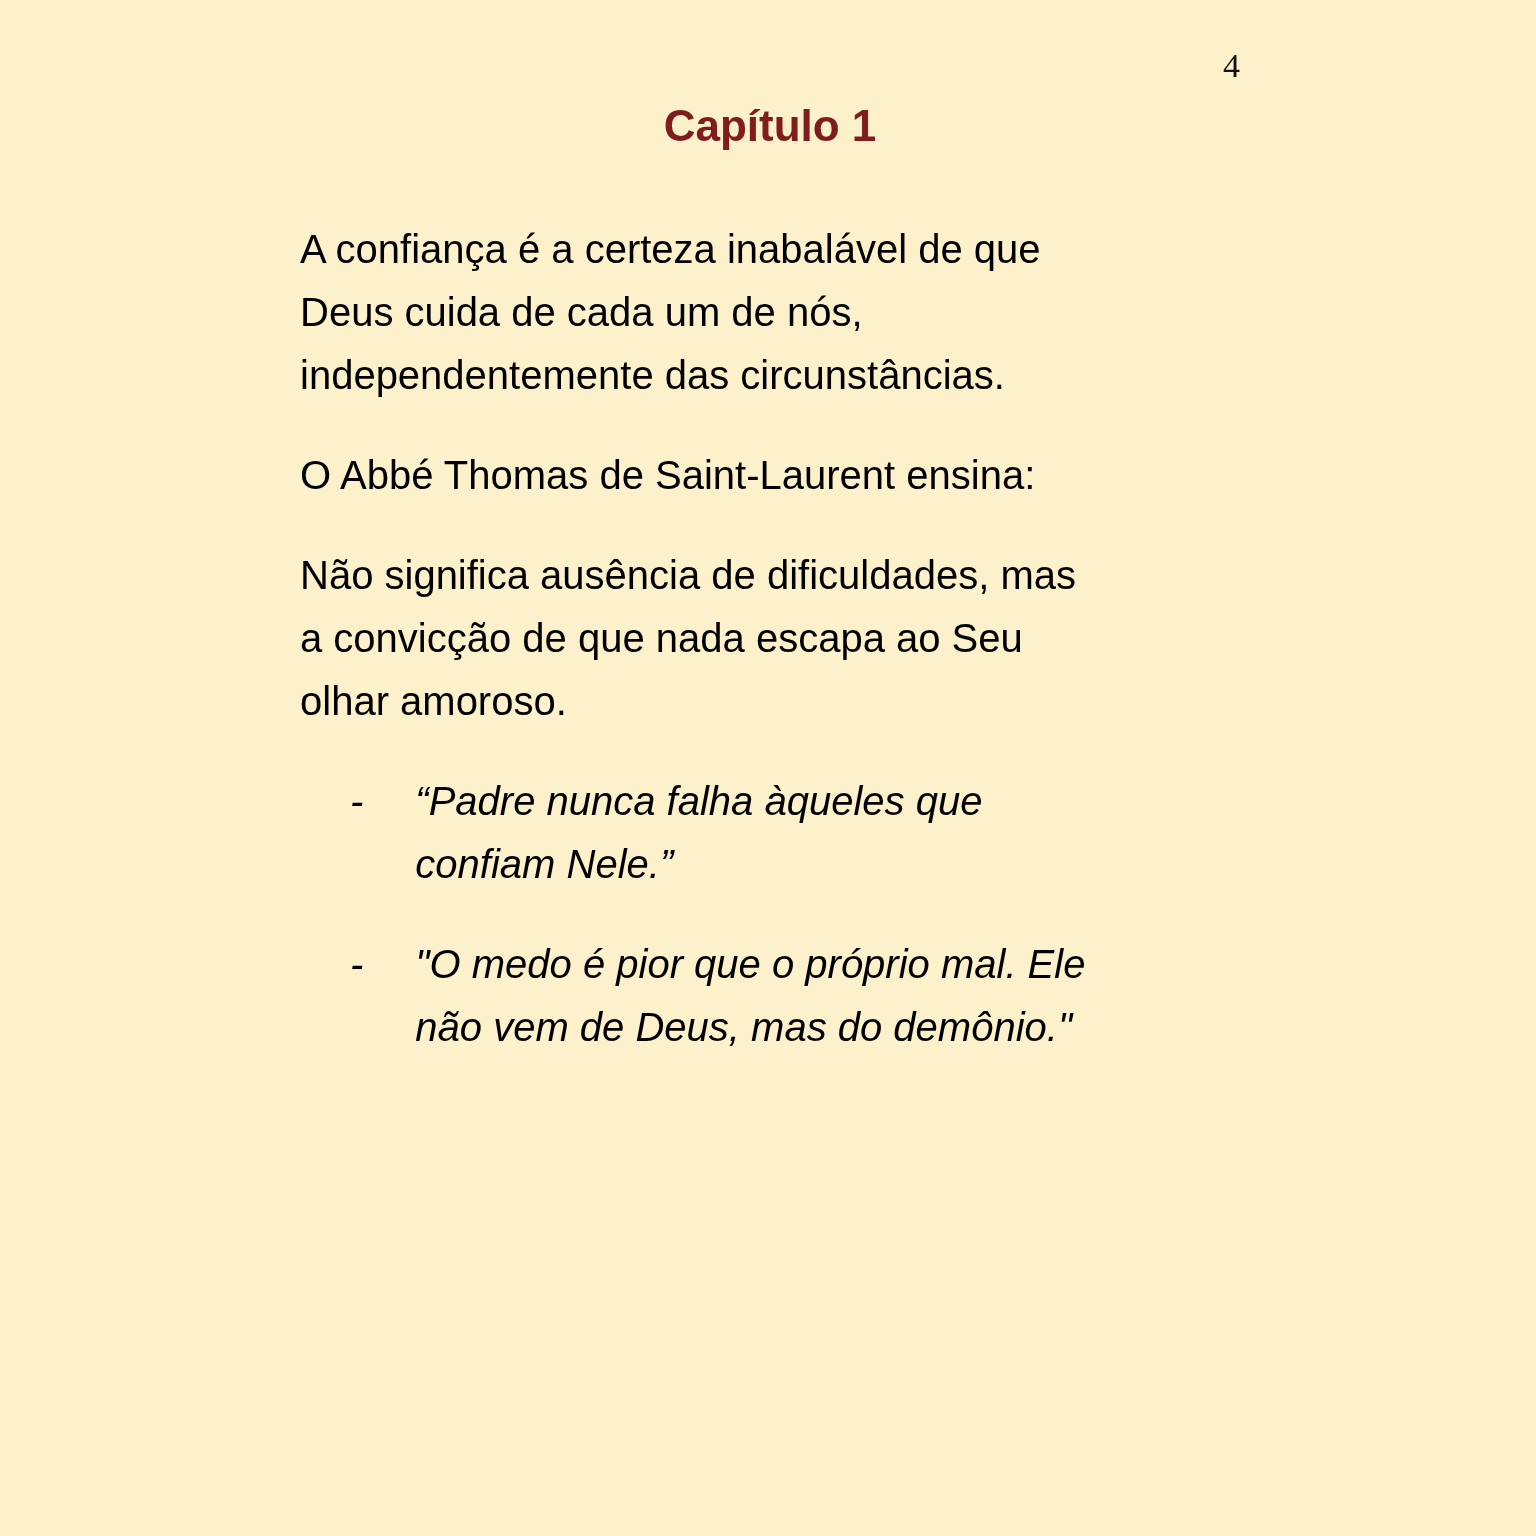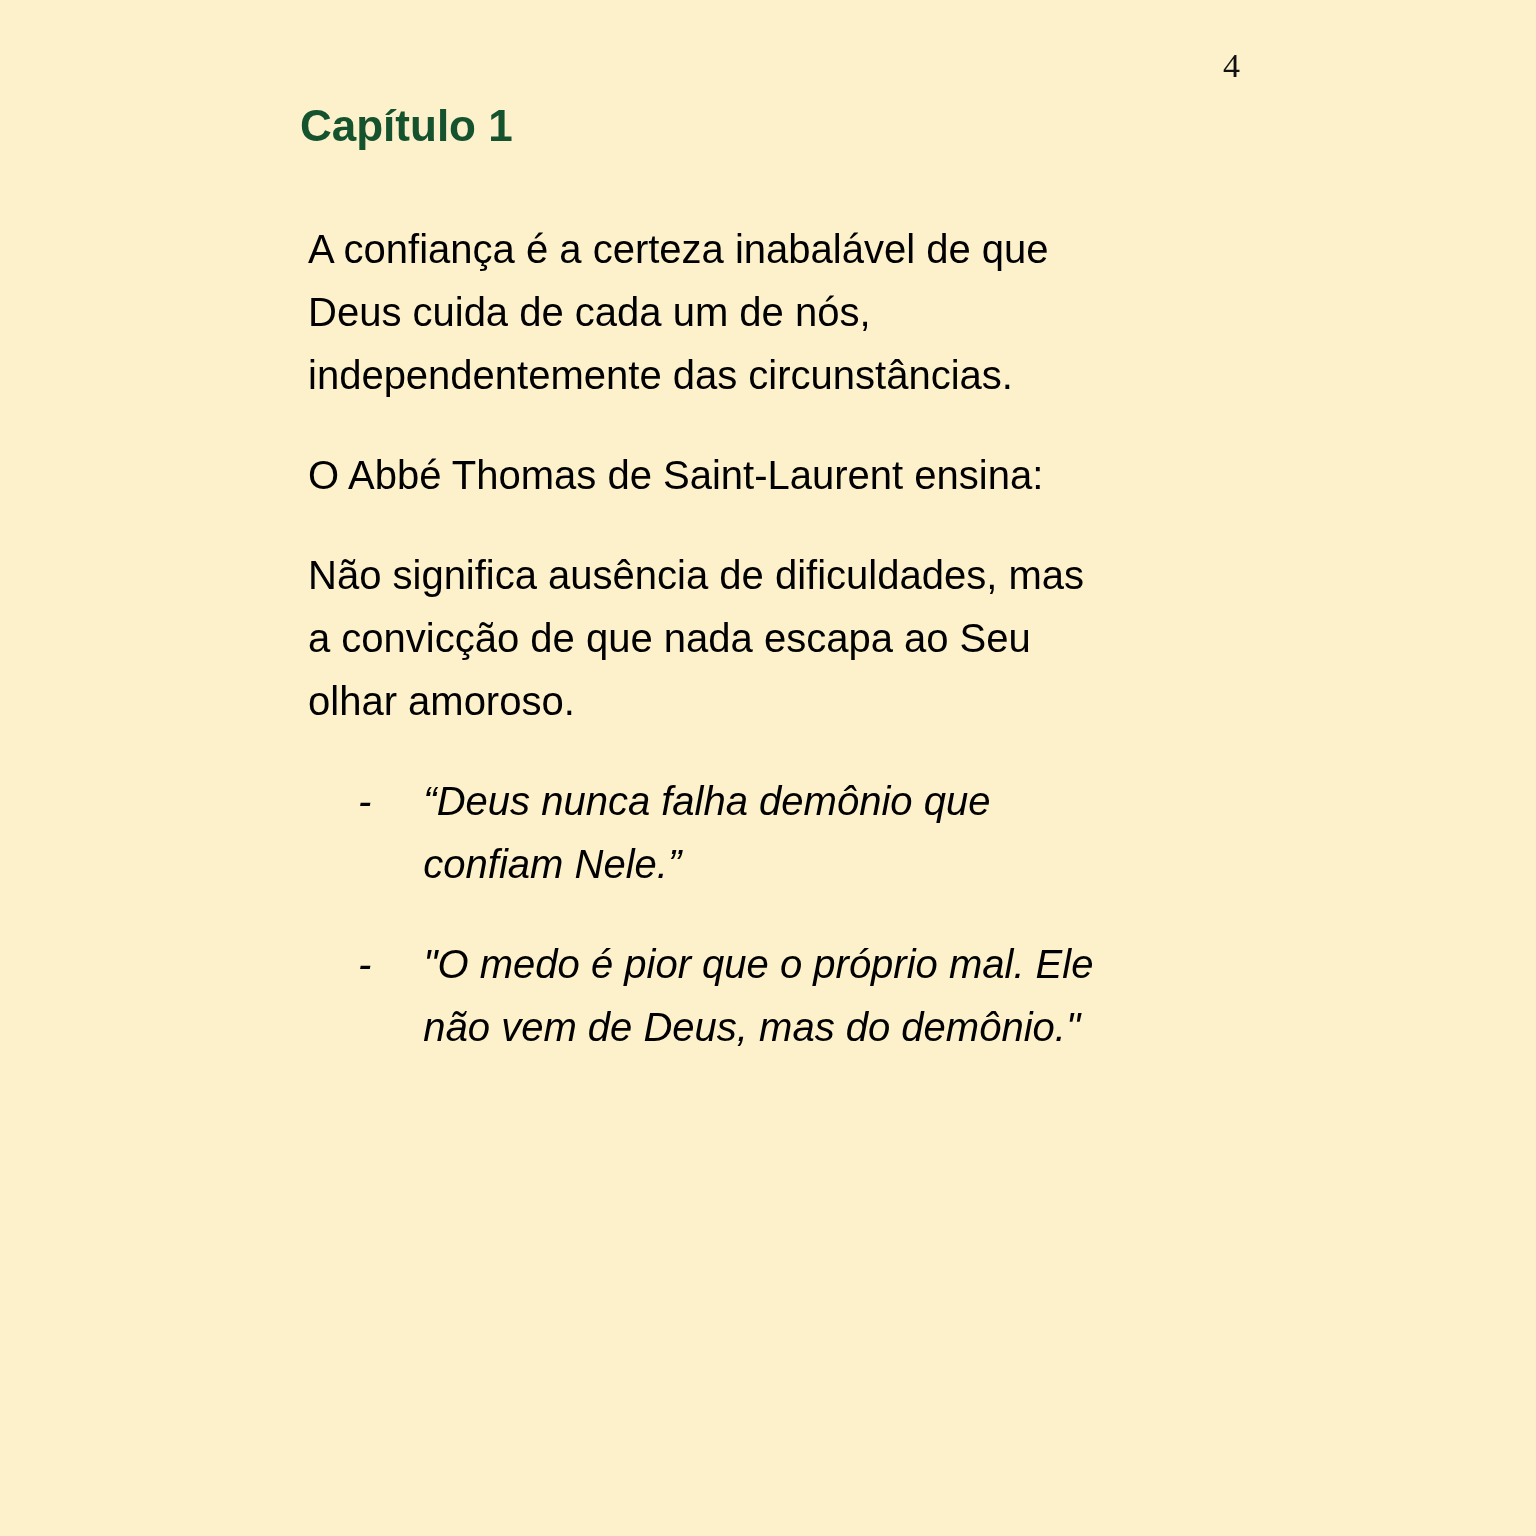--- a/index.html
+++ b/index.html
@@ -18,38 +18,38 @@
   }
   .page-number {
     text-align: right;
     font-family: "Liberation Serif", serif;
     font-size: 34px;
     line-height: 40px;
     color: #111111;
   }
   .chapter-kicker {
     margin-top: 14px;
+    text-align: center;
     font-size: 44px;
     line-height: 52px;
     font-weight: bold;
-    color: #14532d;
+    color: #7f1d1d;
   }
   .chapter-title {
     margin-top: 44px;
     text-align: center;
     font-size: 50px;
     line-height: 60px;
     font-weight: bold;
     color: #B01218;
   }
   .body-text {
     font-size: 40px;
     line-height: 63px;
     color: #000000;
-    margin-left: 8px;
   }
   .body-text p {
     margin: 0 0 37px 0;
     white-space: pre-line;
   }
   .body-text p.first {
     margin-top: 66px;
   }
   .quote {
     display: flex;
@@ -86,21 +86,21 @@
 independentemente das circunstâncias.</p>
 
     <p>O Abbé Thomas de Saint-Laurent ensina:</p>
 
     <p>Não significa ausência de dificuldades, mas
 a convicção de que nada escapa ao Seu
 olhar amoroso.</p>
 
     <div class="quote">
       <span class="dash">-</span>
-      <span class="quote-body">“Deus nunca falha demônio que
+      <span class="quote-body">“Padre nunca falha àqueles que
 confiam Nele.”</span>
     </div>
 
 
     <div class="quote">
       <span class="dash">-</span>
       <span class="quote-body">"O medo é pior que o próprio mal. Ele
 não vem de Deus, mas do demônio."</span>
     </div>
 

